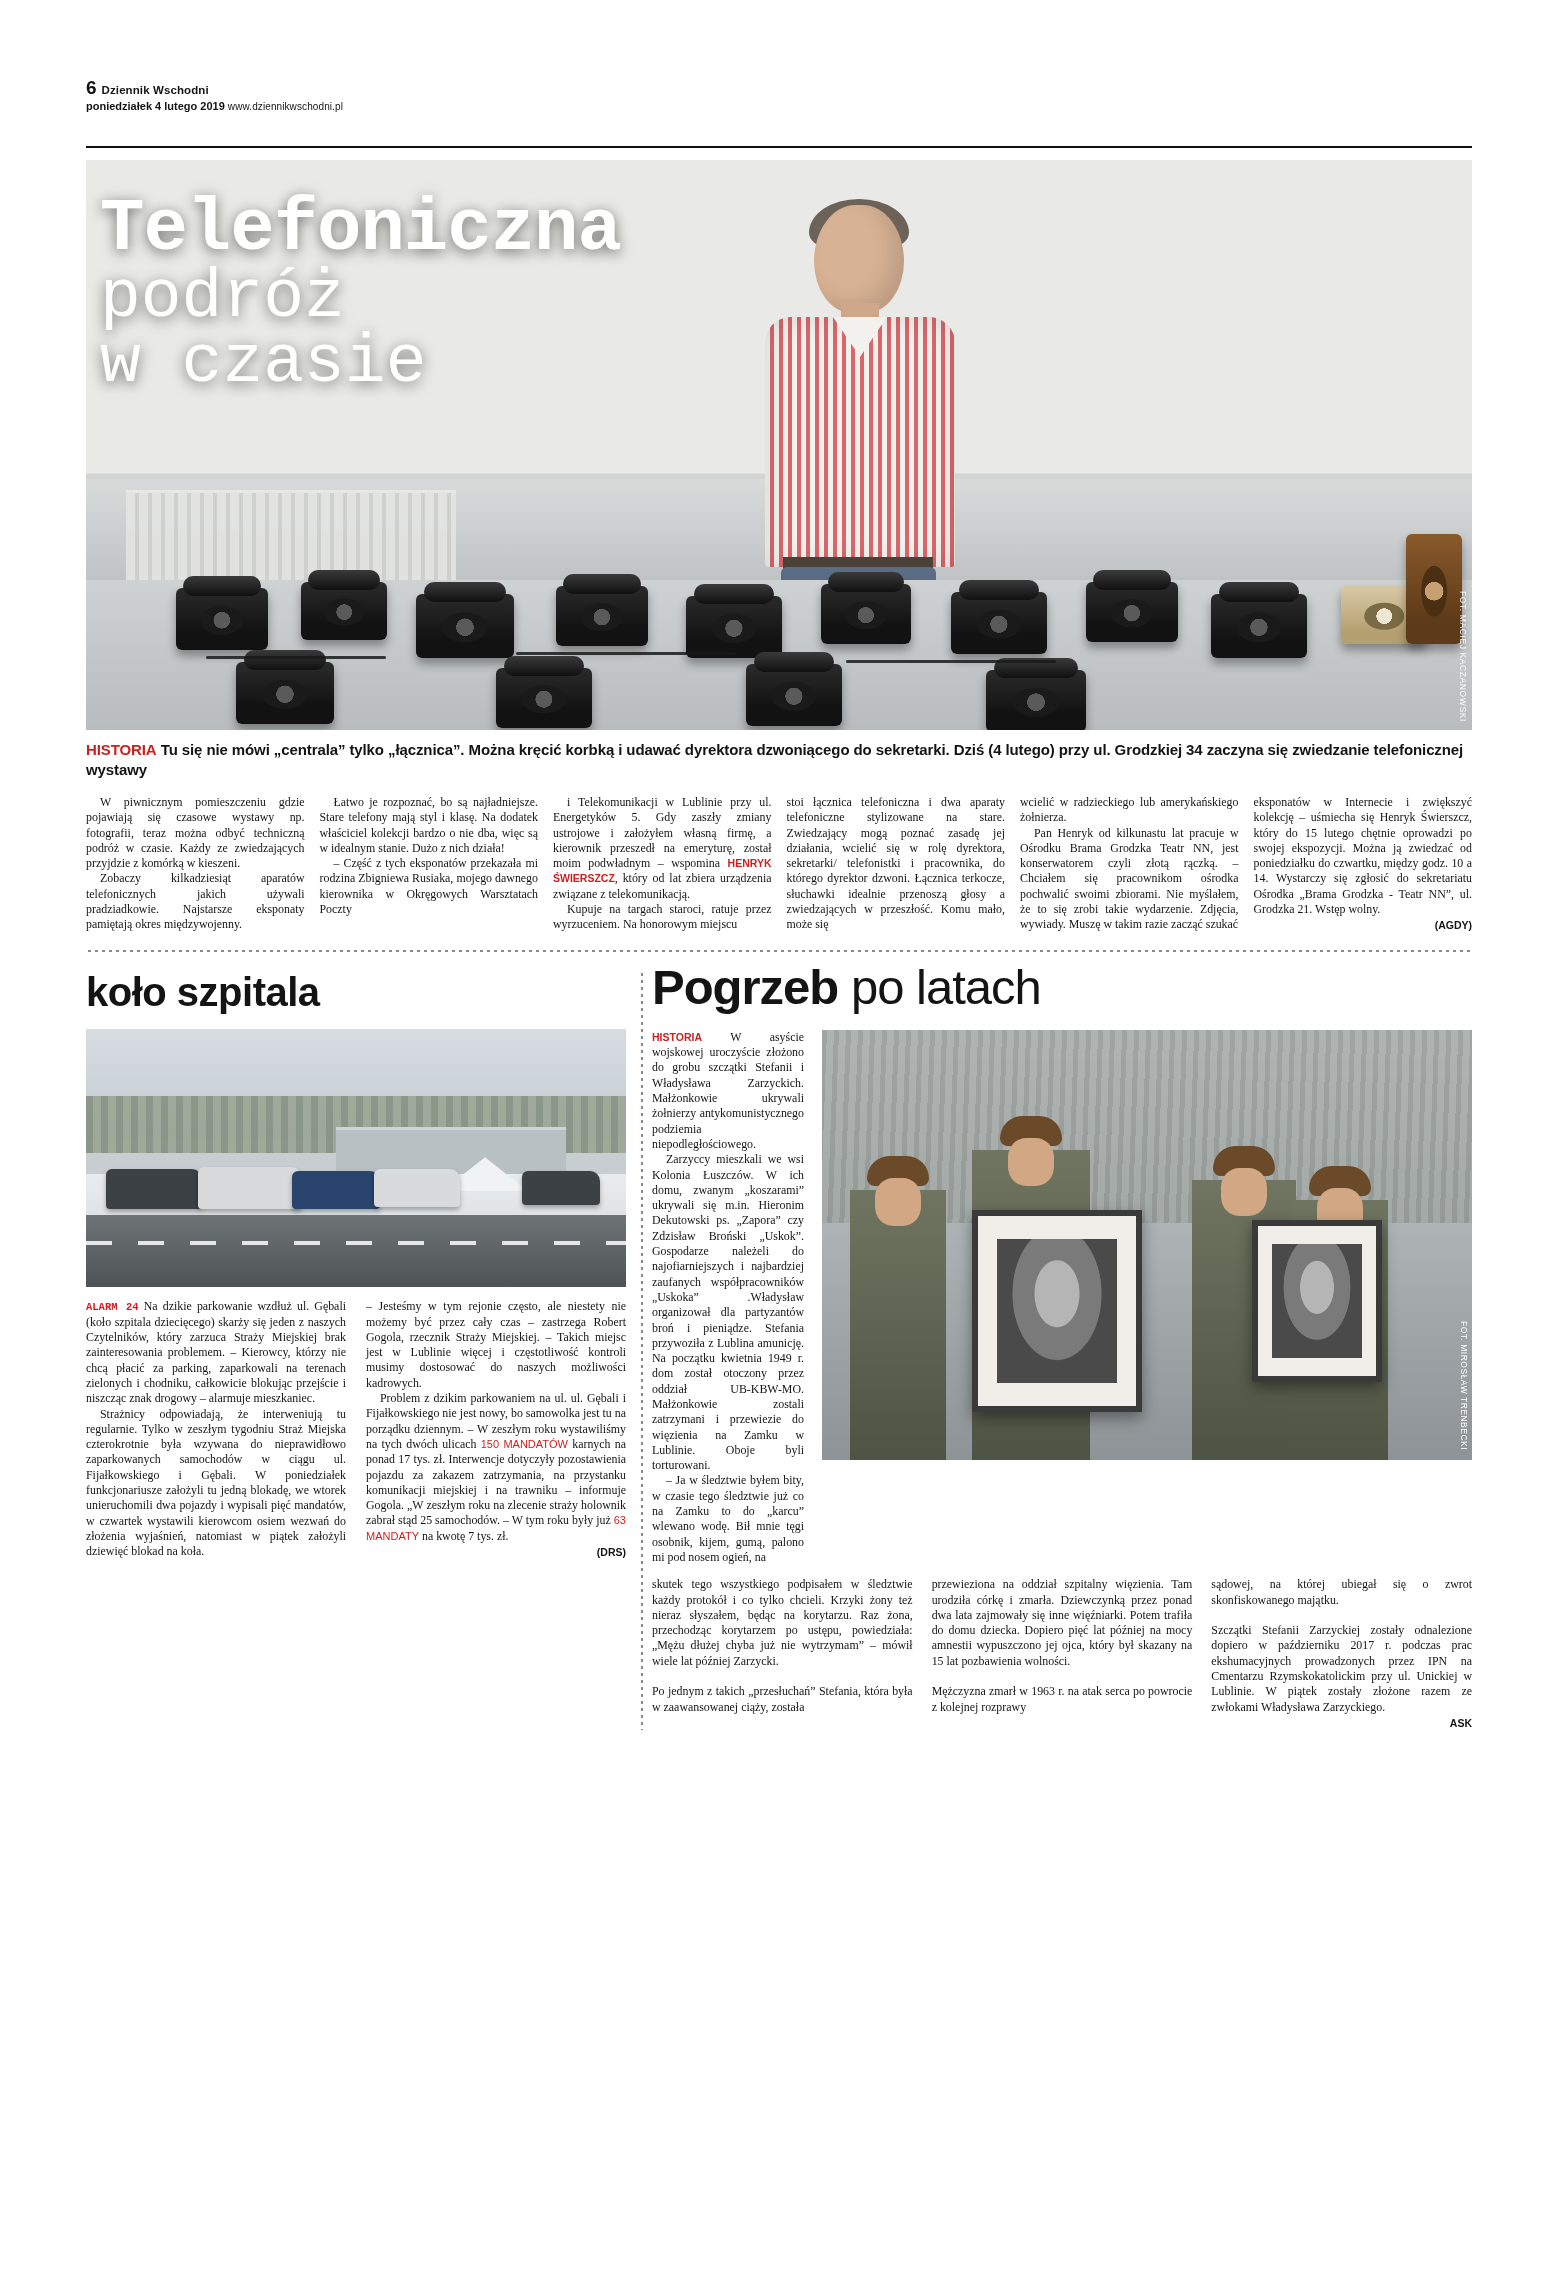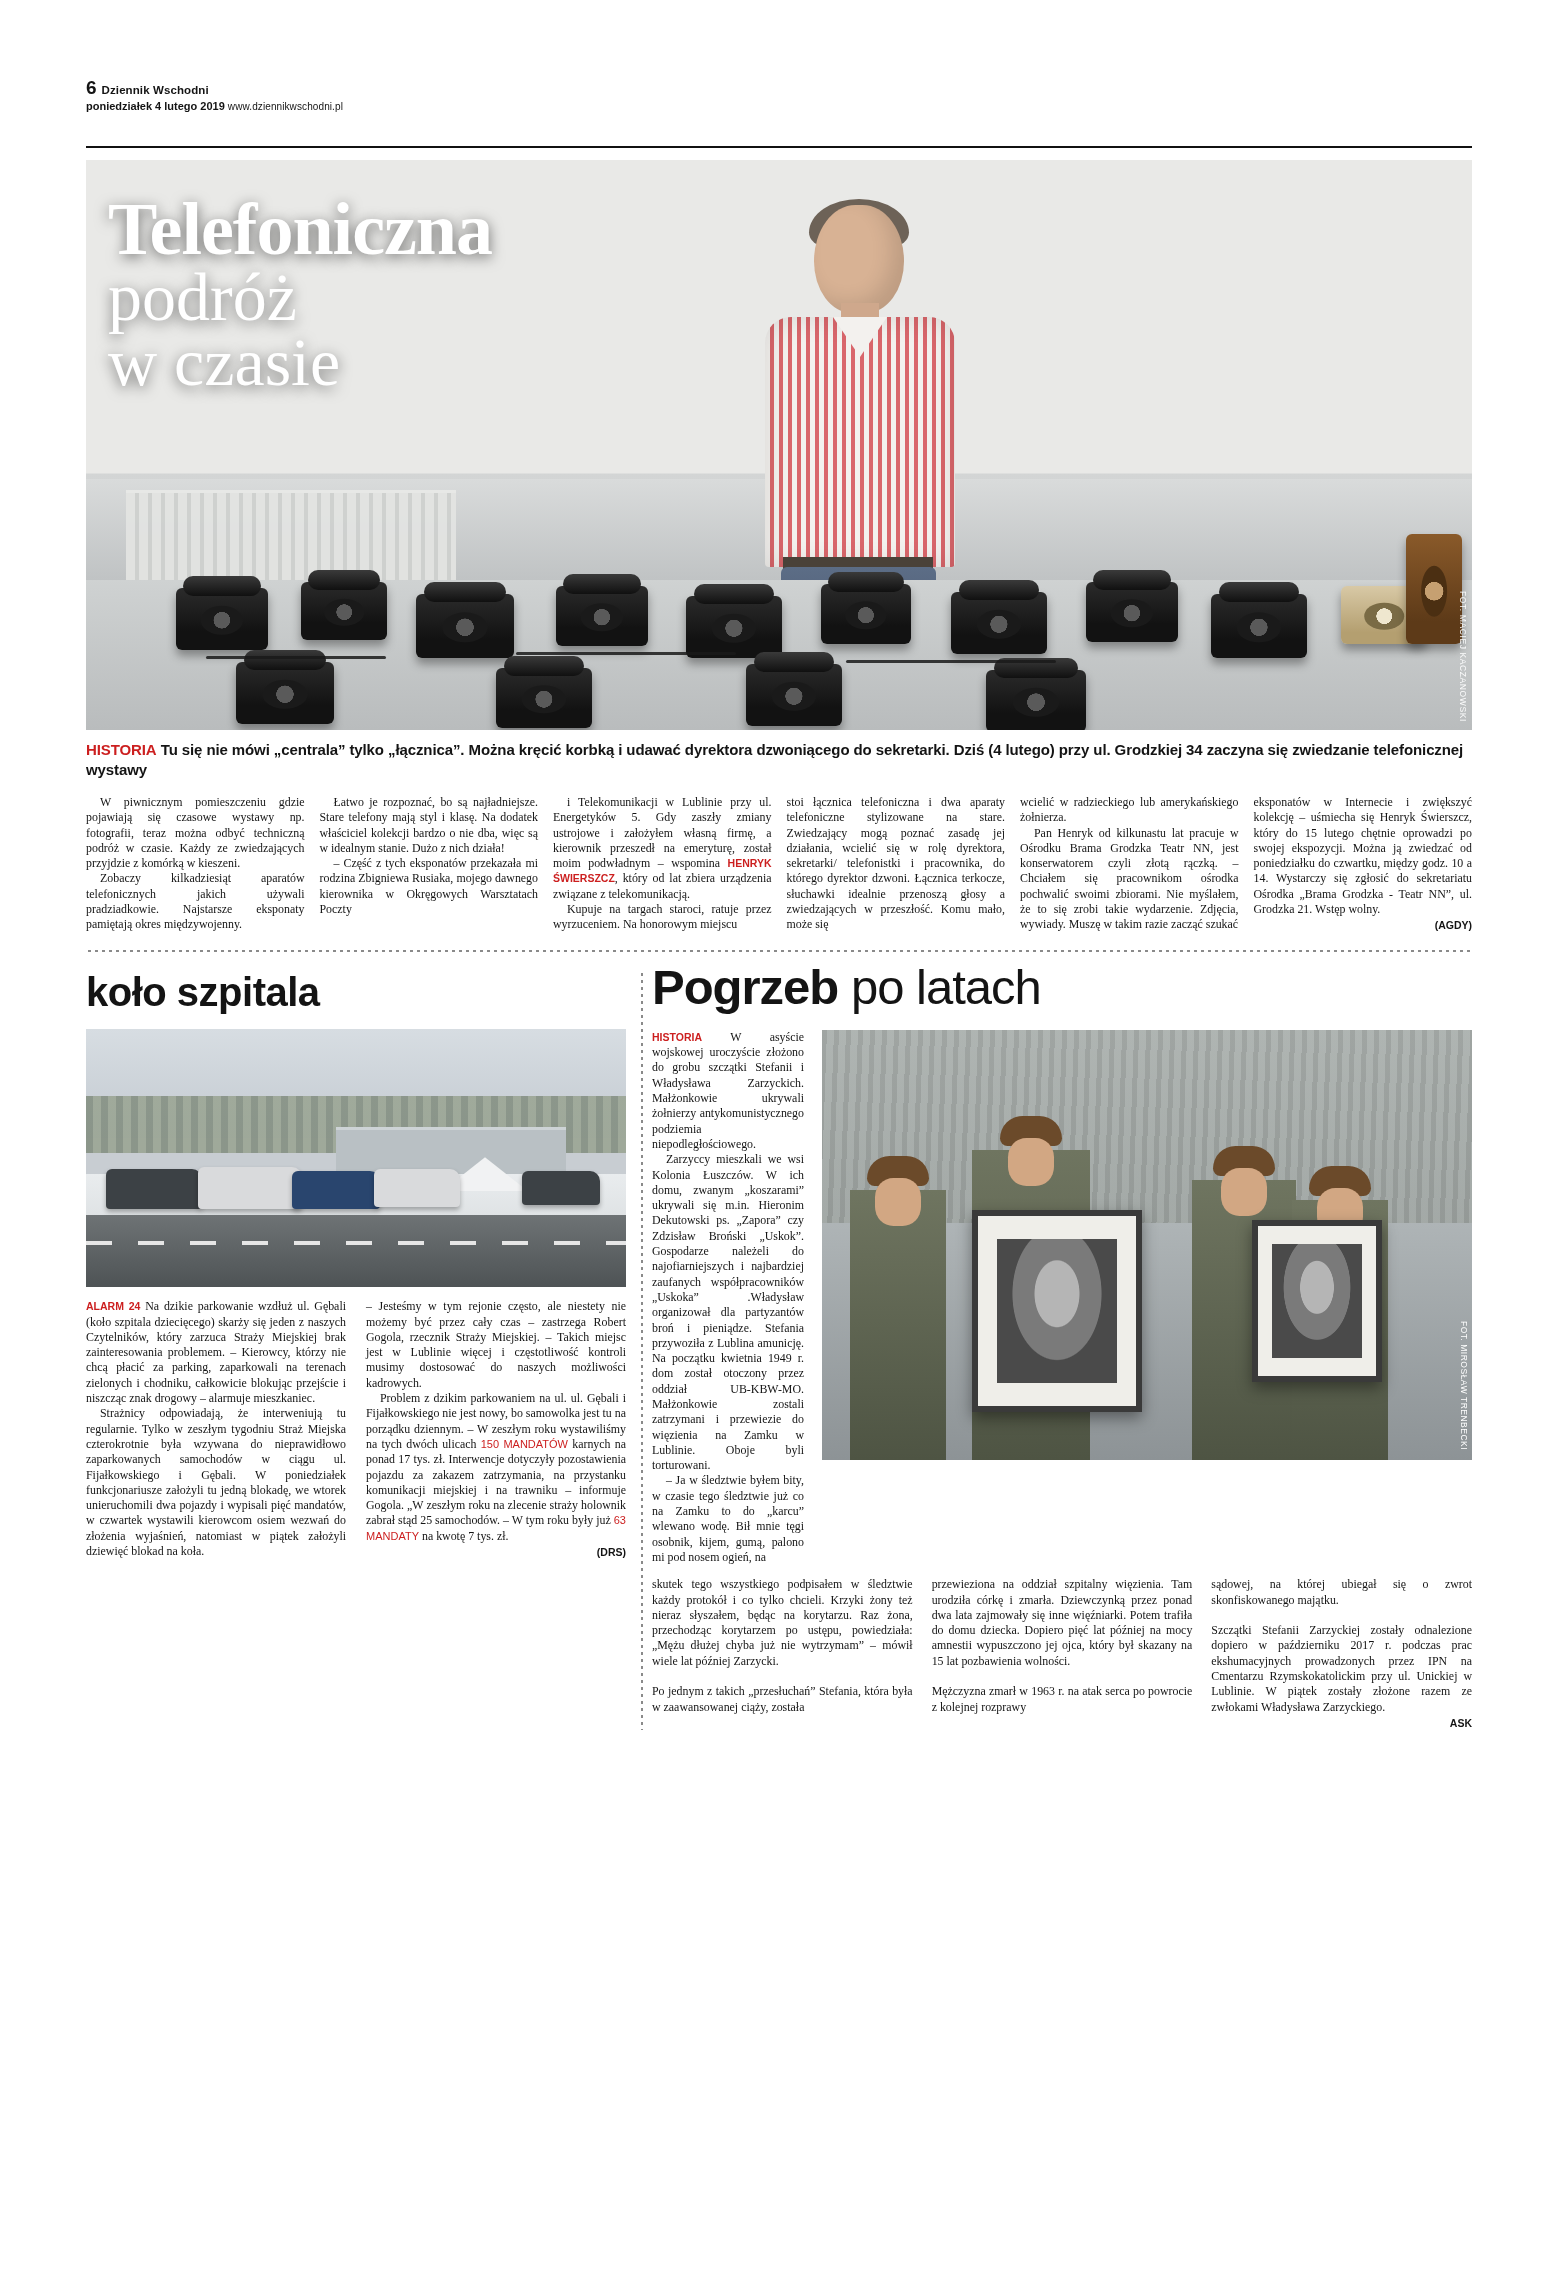--- a/index.html
+++ b/index.html
@@ -150,22 +150,22 @@
     background:linear-gradient(180deg,#3a3a3a,#101010);
   }
   .phone.cream{background:linear-gradient(180deg,#d8c9a6 0%,#b49f70 80%);}
   .phone.cream:before{background:radial-gradient(circle,#efe7cf 0 32%,#7a6b45 33% 100%);}
   .phone.wood{background:linear-gradient(180deg,#8a5a2a 0%,#5d3a18 80%);}
   .phone.wood:before{background:radial-gradient(circle,#c6a071 0 32%,#4b2f12 33% 100%);}
   .cord{
     position:absolute;height:3px;border-radius:2px;background:#1a1a1a;opacity:.85;
   }
   .headline{
-    position:absolute;left:22px;top:34px;
-    font-family:Liberation Serif, serif;
+    position:absolute;left:14px;top:34px;
+    font-family:Liberation Mono, monospace;
     color:#ffffff;
     text-shadow:0 3px 14px rgba(0,0,0,.55);
     line-height:.96;
   }
   .headline .l1{font-weight:bold;font-size:74px;letter-spacing:-1px;}
   .headline .l2{font-weight:300;font-size:68px;}
   .headline .l3{font-weight:300;font-size:68px;}
   .photo-credit{
     position:absolute;right:4px;bottom:8px;
     writing-mode:vertical-rl;
@@ -245,21 +245,21 @@
   .car.dark{background:#3c4145;}
   .car.blue{background:#29456e;}
   .tent{position:absolute;left:356px;top:128px;width:86px;height:34px;background:#f1f2f3;clip-path:polygon(0 100%,50% 0,100% 100%);}
 
   .cols2{
     margin-top:12px;
     display:grid;grid-template-columns:1fr 1fr;column-gap:20px;
     font-size:11.9px;line-height:1.285;text-align:justify;hyphens:auto;
   }
   .cols2 p{margin:0;text-indent:14px;}
-  .alarm{color:#cc1f1f;font-weight:bold;font-family:Liberation Sans, sans-serif;font-size:10.5px;}
+  .alarm{color:#cc1f1f;font-weight:bold;font-family:Liberation Mono, monospace;font-size:10.5px;}
   .redmark{color:#cc1f1f;font-weight:normal;font-family:"Liberation Sans",sans-serif;font-size:11px;}
   .sig{font-family:"Liberation Sans",sans-serif;font-weight:bold;font-size:10.5px;text-align:right;display:block;margin-top:2px;}
 
   .right-head{
     font-family:"Liberation Sans", sans-serif;
     font-size:49px;line-height:1;font-weight:300;letter-spacing:-1px;
     margin-top:-4px;
   }
   .right-head b{font-weight:bold;text-align:center;}
   .right-body{

